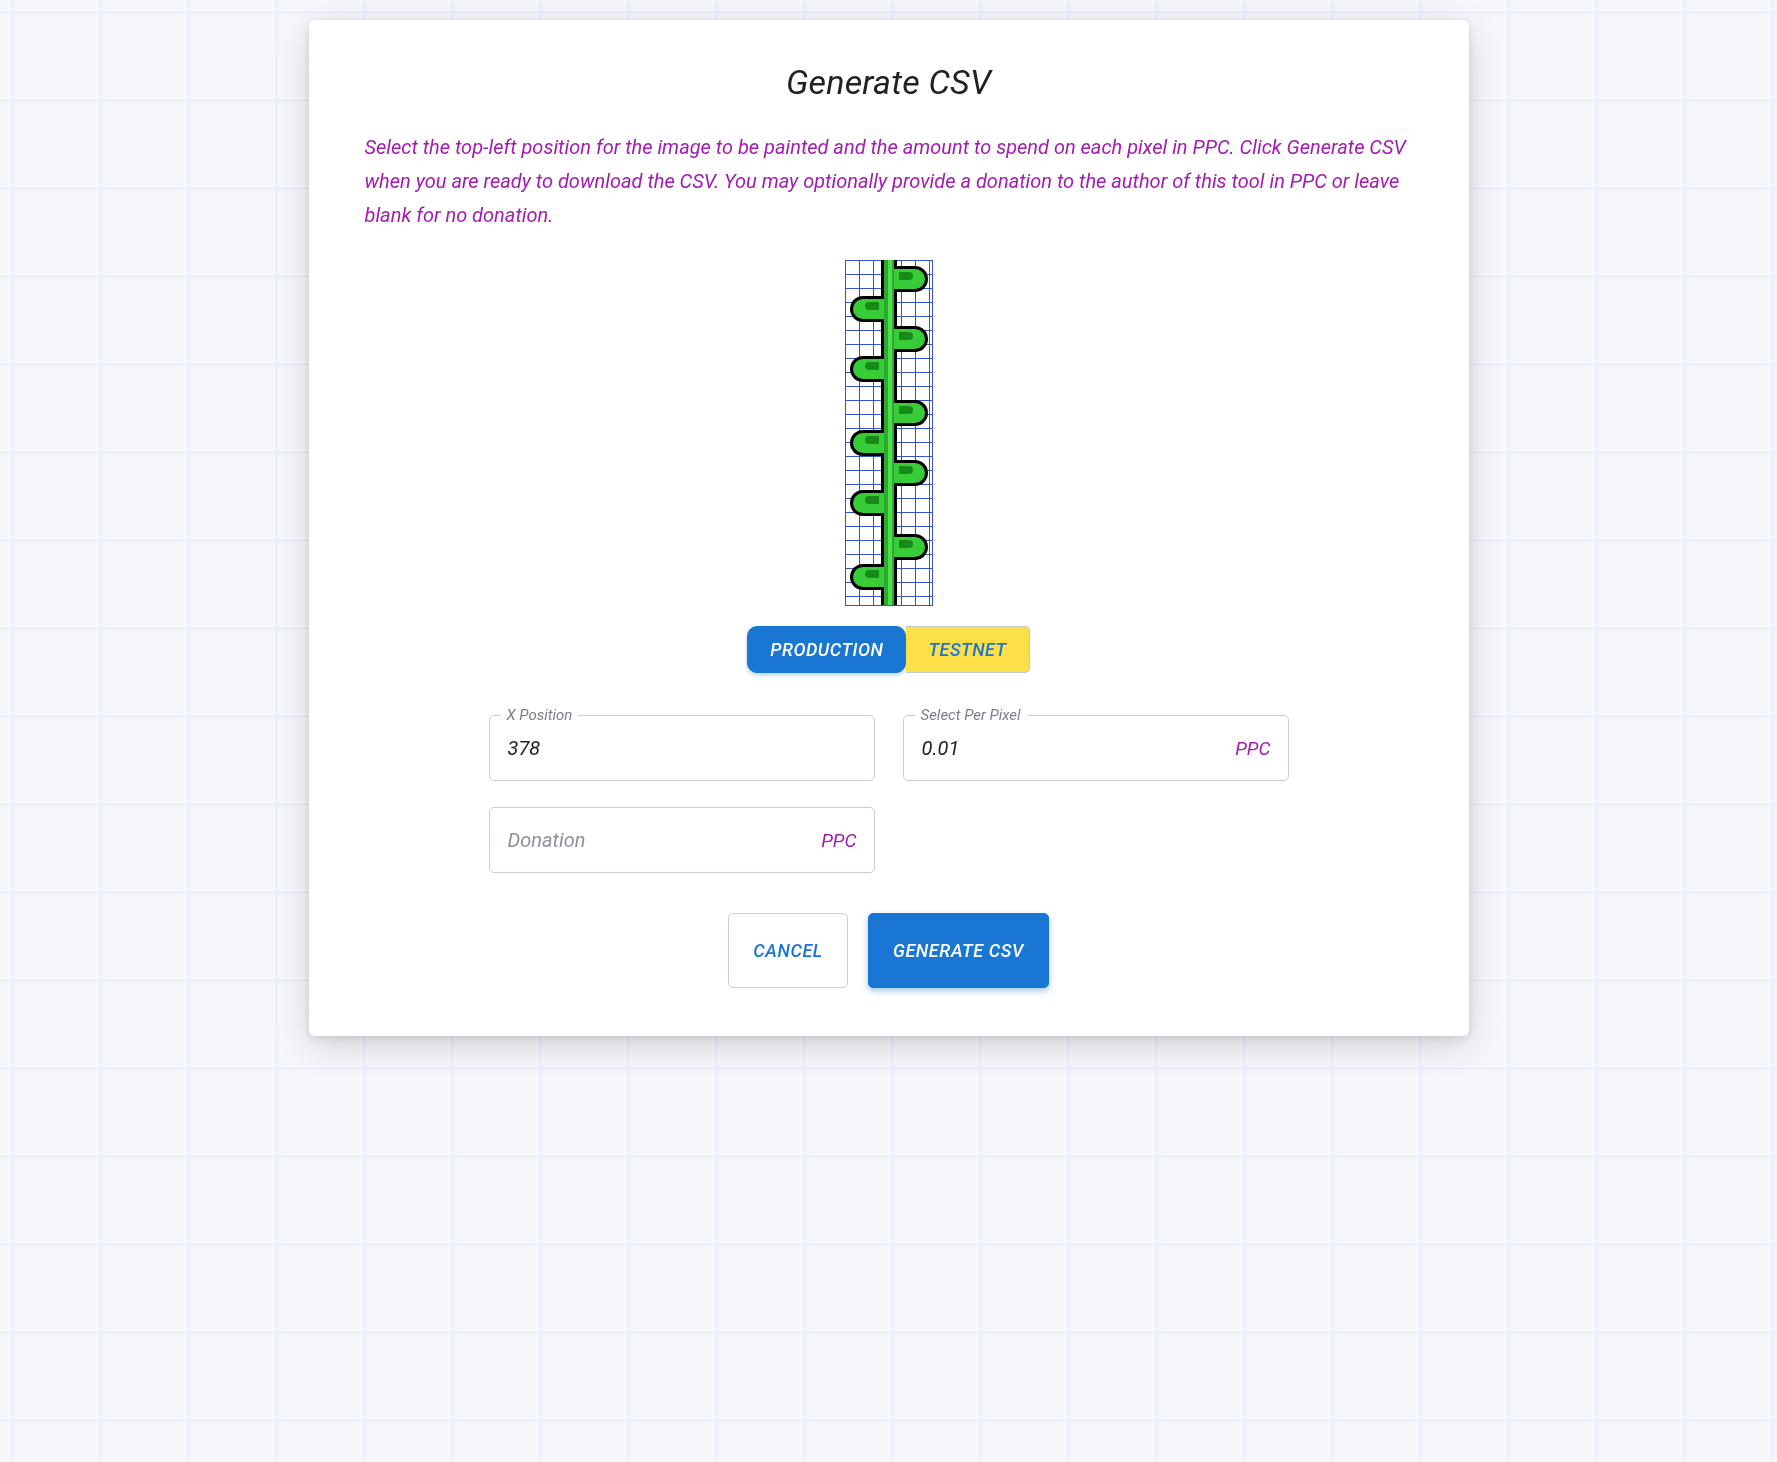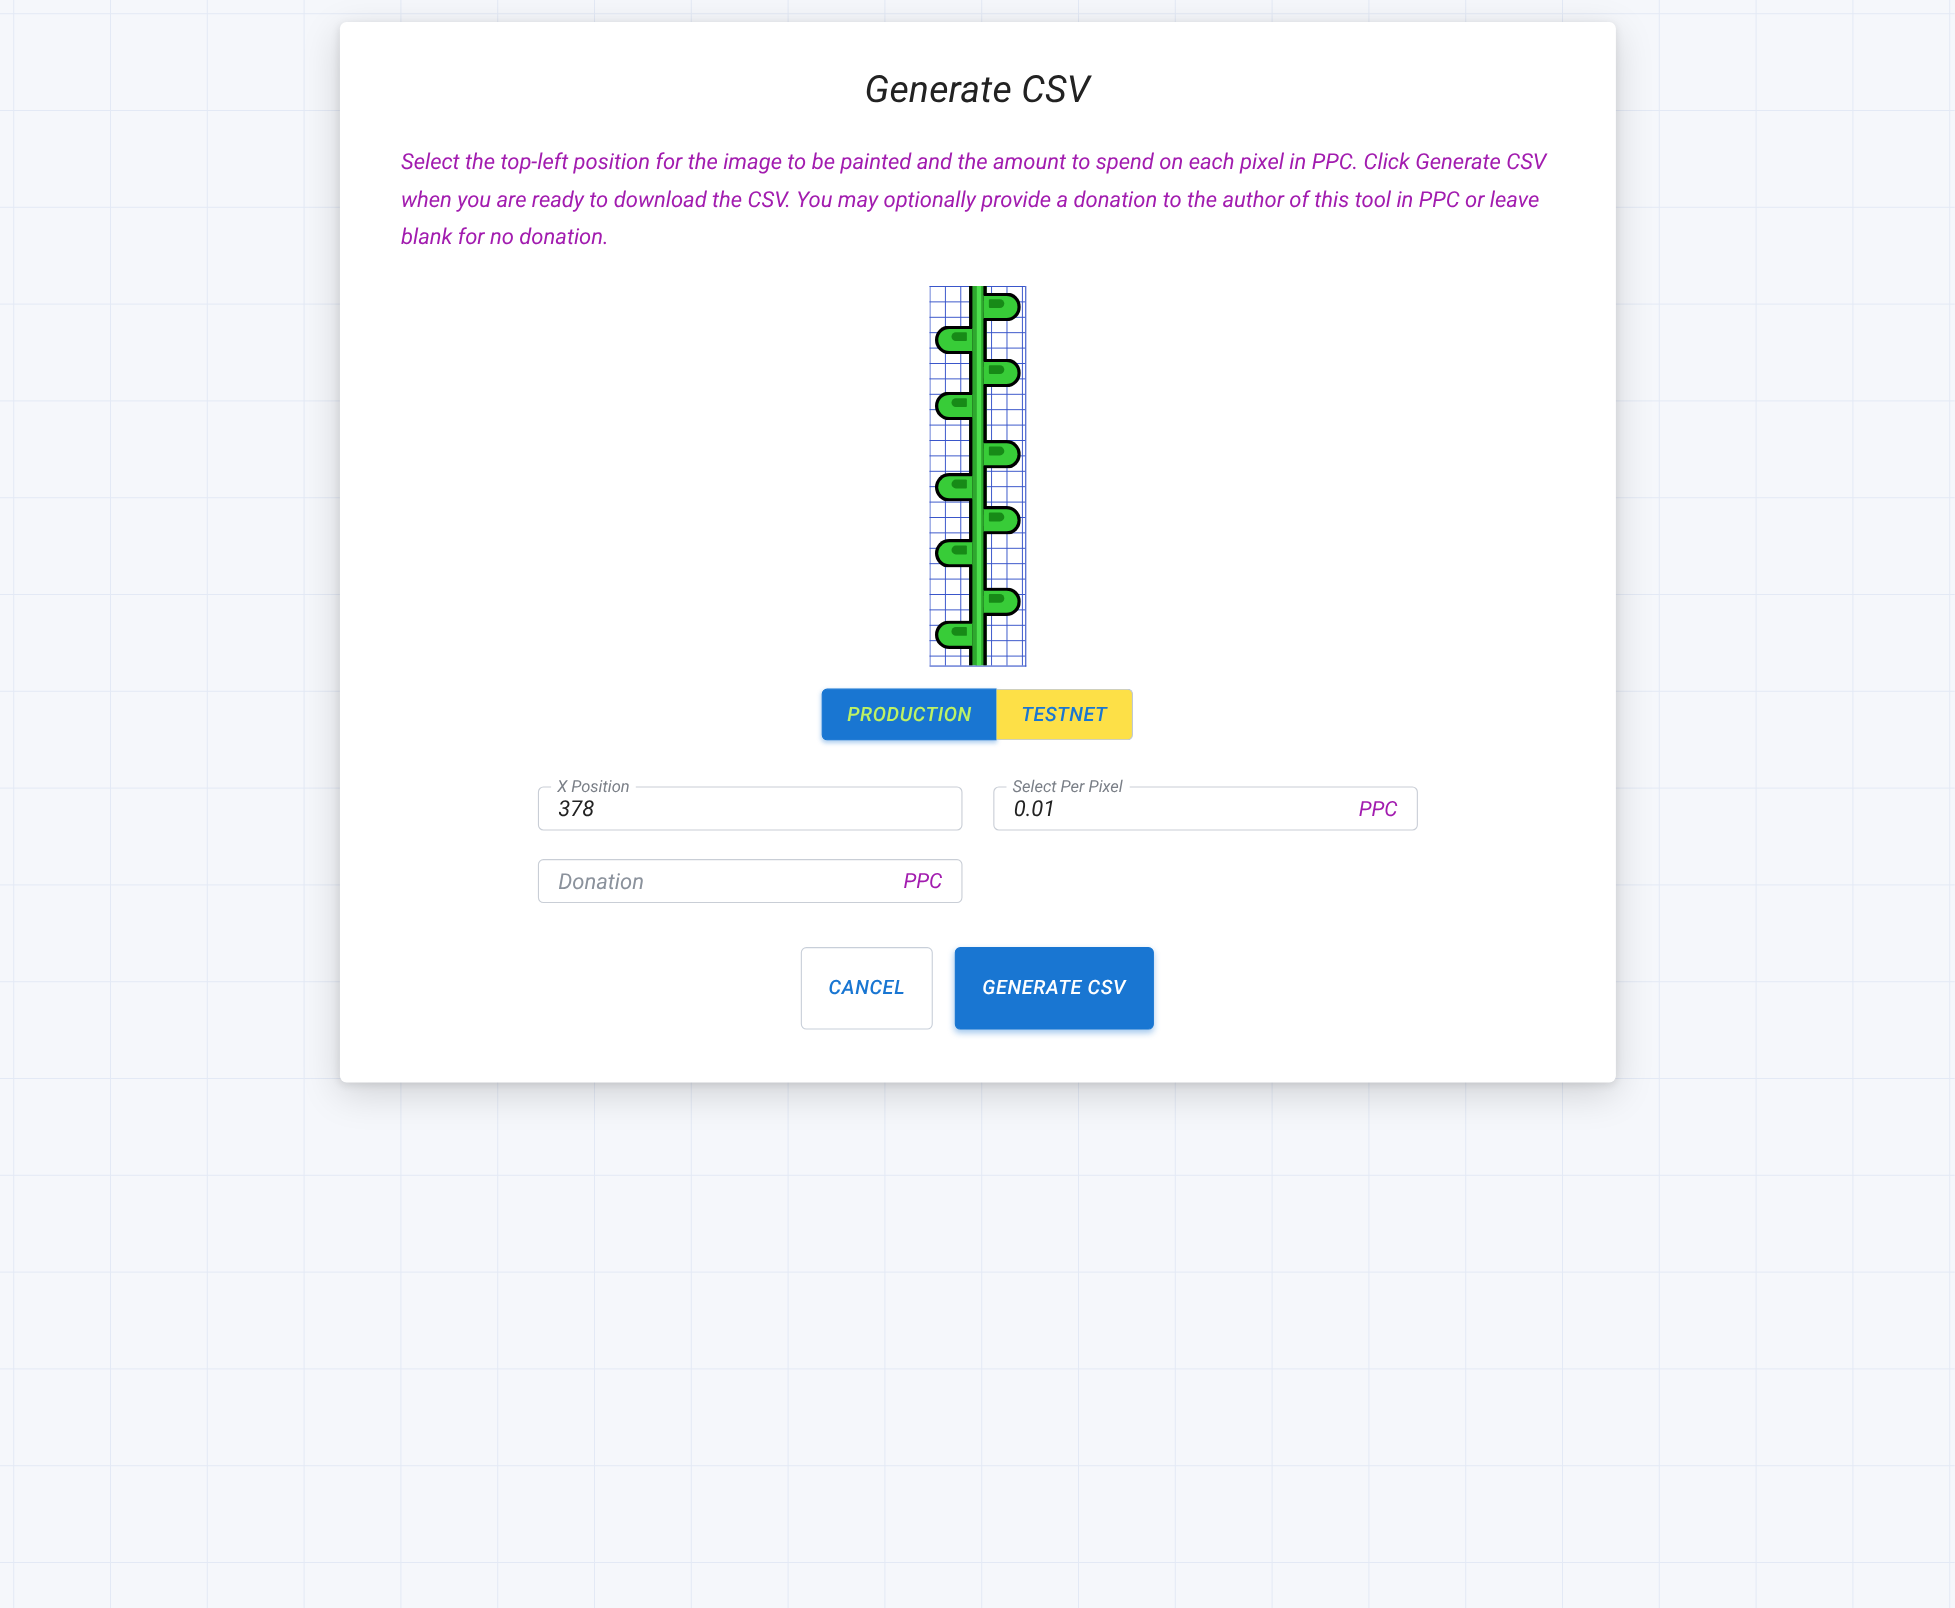--- a/index.html
+++ b/index.html
@@ -147,23 +147,24 @@
     .toggle-button:first-child {
       border-radius: 5px 0 0 5px;
     }
     .toggle-button:last-child {
       border-radius: 0 5px 5px 0;
       border-left: none;
     }
     
     .toggle-button.active {
       background: #1976d2;
-      color: #bef264;
+      color: #ffffff;
       border-color: #1976d2;
       box-shadow: 0 2px 4px rgba(25,118,210,0.35);
+      border-radius: 10px;
     }
     
     .form-grid {
       display: grid;
       grid-template-columns: 1fr 1fr;
       gap: 26px 28px;
       max-width: 800px;
       margin: 16px auto 40px auto;
     }
     
@@ -176,21 +177,21 @@
       left: 12px;
       top: -9px;
       background: #ffffff;
       padding: 0 6px;
       font-size: 15px;
       color: #7a7f87;
     }
     
     .field-input {
       width: 100%;
-      height: 40px;
+      height: 66px;
       border: 1px solid #c9ced6;
       border-radius: 5px;
       padding: 0 18px;
       font-size: 20px;
       font-family: inherit;
       color: #222;
       background: #fff;
     }
     
     .field-input.has-suffix {

